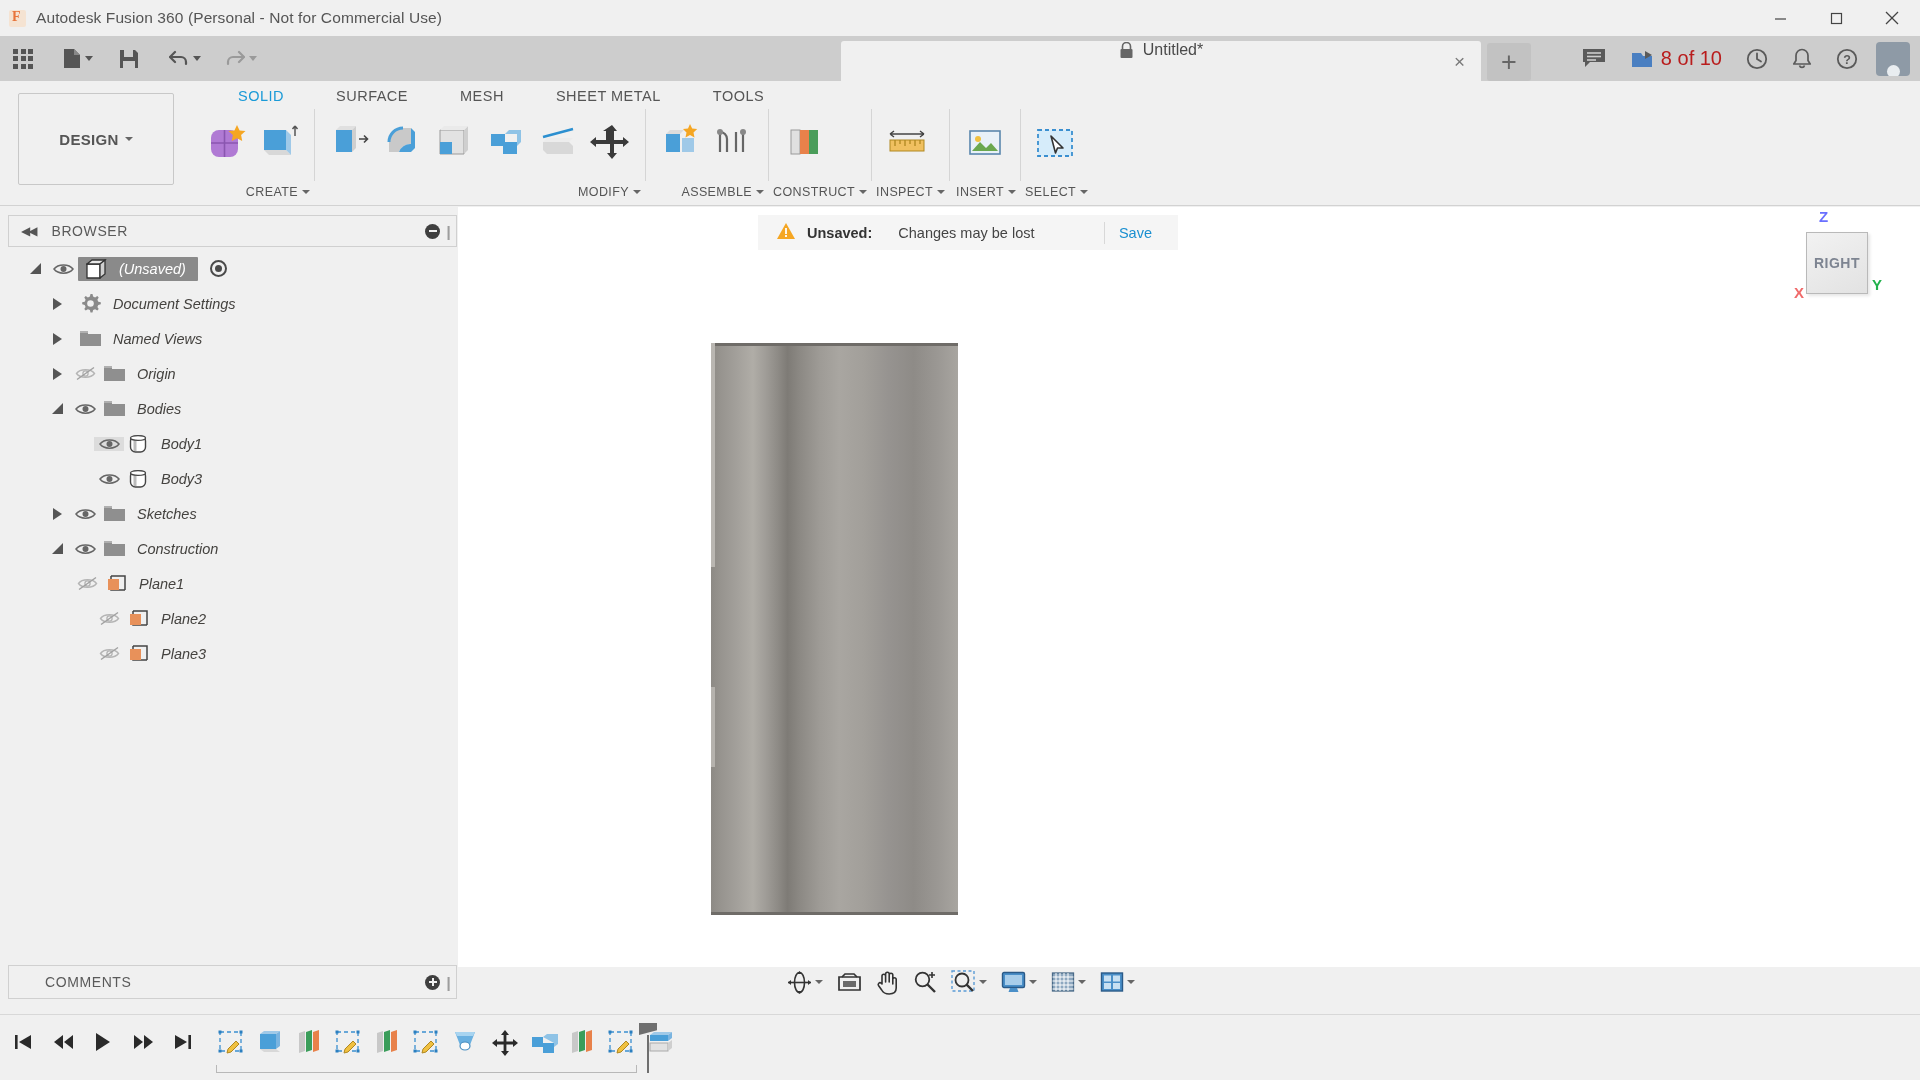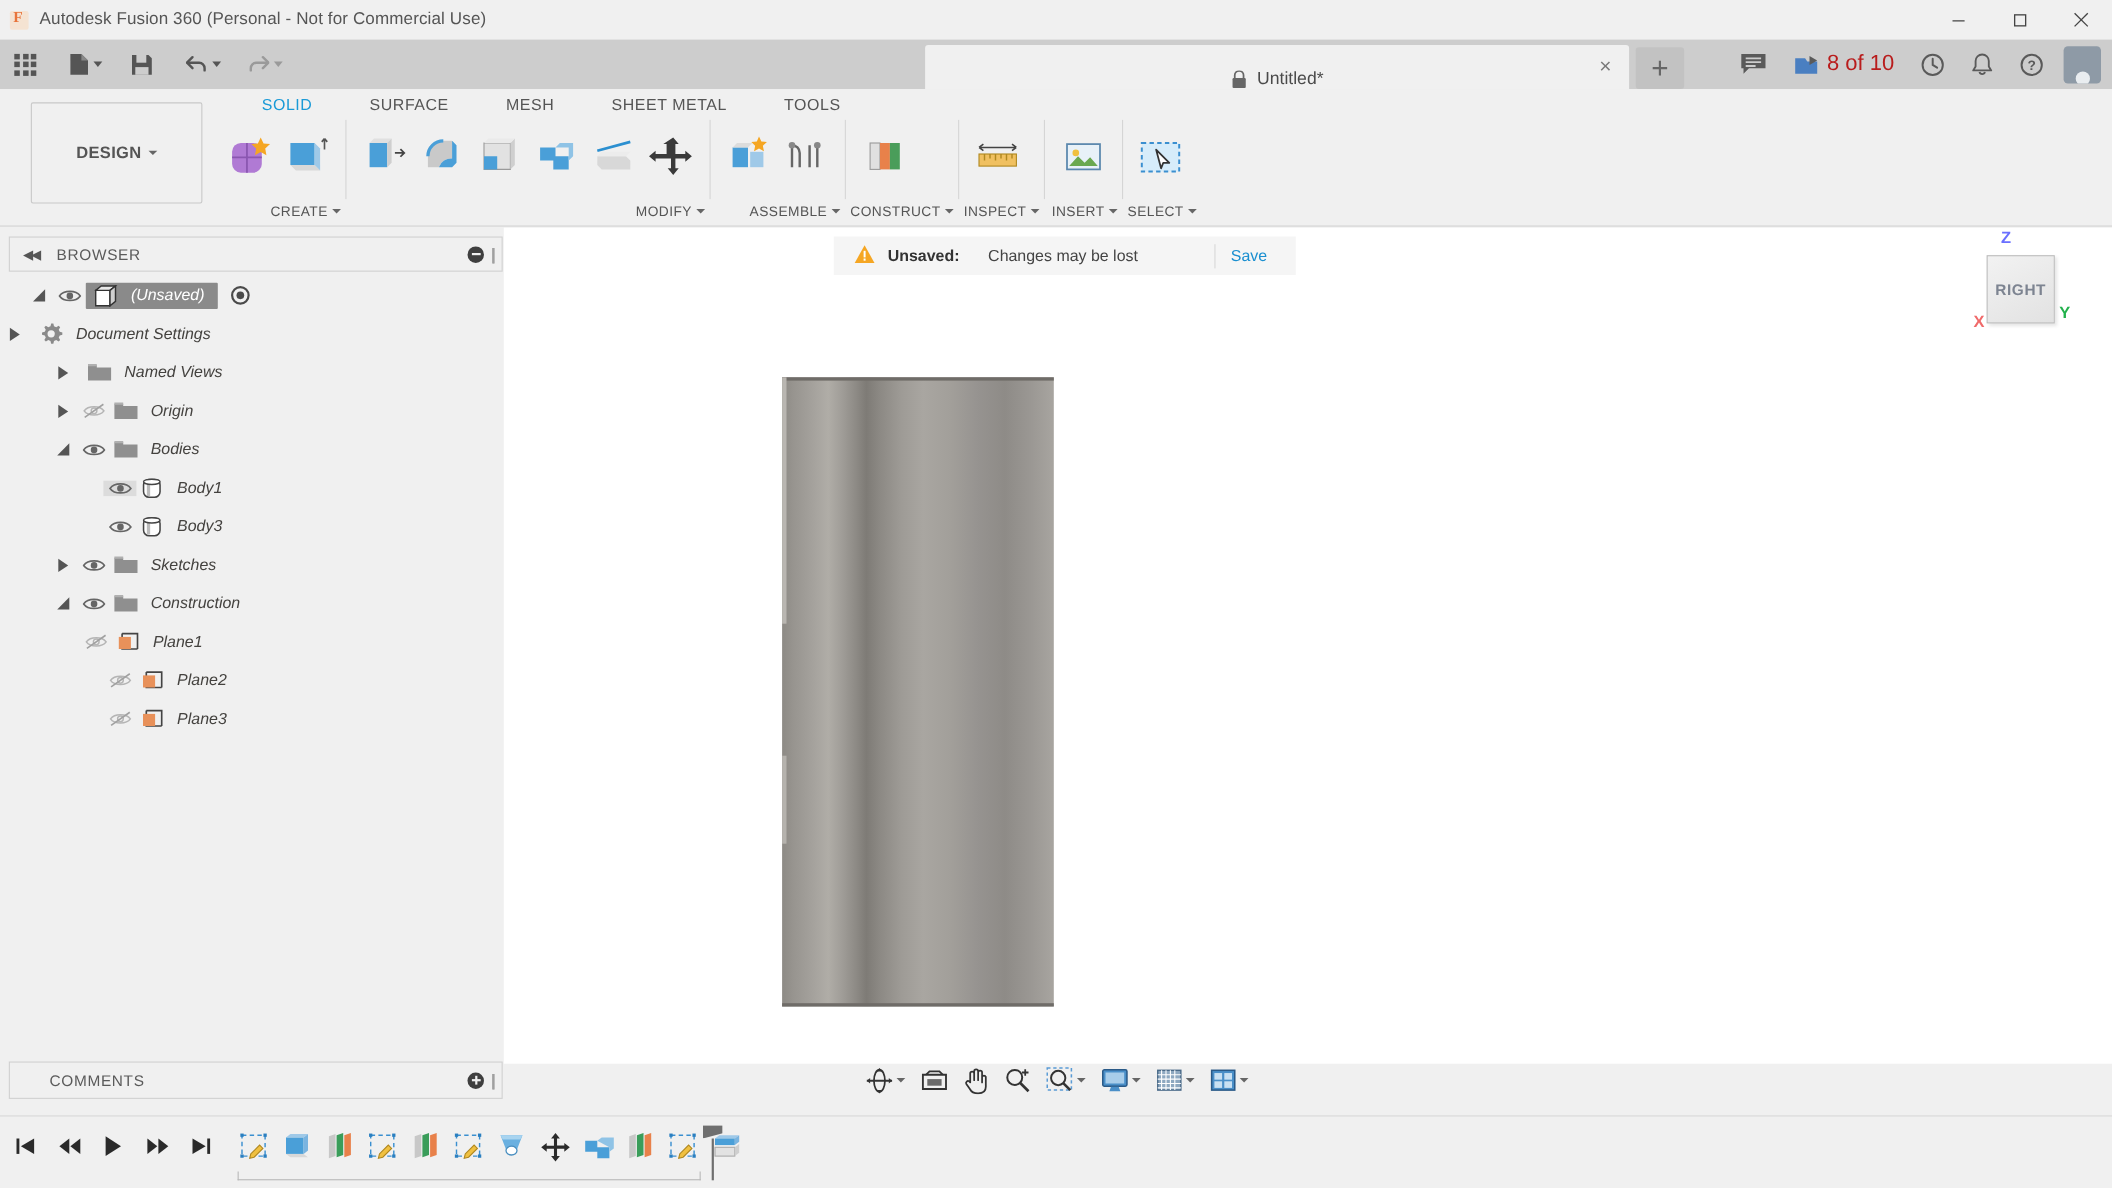--- a/index.html
+++ b/index.html
@@ -55,21 +55,21 @@
     border-left: 4.5px solid transparent; border-right: 4.5px solid transparent;
     border-top: 5px solid #555;
   }
   .grid9 { display: grid; grid-template-columns: repeat(3,5px); grid-template-rows: repeat(3,5px); gap: 2.5px; }
   .grid9 i { background: #555; display: block; width: 5px; height: 5px; }
 
   
   .doctab {
     position: absolute; left: 841px; top: 5px; width: 640px; height: 40px;
     background: #f0f0f0; border-radius: 3px 3px 0 0;
-    display: flex; align-items: flex-end; justify-content: center;
+    display: flex; align-items: flex-start; justify-content: center;
   }
   .doctab-inner { display: flex; align-items: center; gap: 9px; }
   .doctab-name { font-size: 16px; color: #4a4a4a; }
   .tab-close {
     position: absolute; right: 16px; top: 50%; transform: translateY(-50%);
     font-size: 19px; color: #7a7a7a; line-height: 1; font-weight: 300;
   }
   .tab-plus {
     position: absolute; left: 1487px; top: 7px; width: 44px; height: 38px;
     background: #c2c2c2; border-radius: 3px;
@@ -91,21 +91,21 @@
   }
 
   
   .ribbon {
     position: absolute; top: 81px; left: 0; width: 1920px; height: 125px;
     background: #f0f0f0; border-bottom: 1px solid #d2d2d2;
   }
   .design-box {
     position: absolute; left: 18px; top: 12px; width: 156px; height: 92px;
     border: 1px solid #c8c8c8; background: #f0f0f0; border-radius: 2px;
-    display: flex; align-items: center; justify-content: center; gap: 6px; margin-left: 10px;
+    display: flex; align-items: center; justify-content: center; gap: 6px;
   }
   .design-label { font-size: 15px; font-weight: bold; color: #555; letter-spacing: .3px; }
   .ribbon-tabs { position: absolute; left: 212px; top: 88px; display: flex; gap: 0; }
   .rtab {
     font-size: 14.5px; color: #555; letter-spacing: .5px; padding: 0 26px;
     position: relative; top: -81px; white-space: nowrap;
   }
   .rtab.active { color: #1a9ad7; }
 
   .panels { position: absolute; left: 192px; top: 22px; display: flex; align-items: stretch; height: 100px; }
@@ -603,21 +603,21 @@
               </svg>
           </span>
           <span class="tlabel">(Unsaved)</span>
         </span>
         <span class="dot-t">
             <i></i>
           </span>
       </span>
     </div>
 
-    <div class="tnode" style="">
+    <div class="tnode" style="padding-left:44px">
       <span class="tw">
           <span class="tri-r"></span>
         </span>
       <span class="hl">
         <span class="ico" style="margin-left:6px">
           <svg width="21" height="21" viewBox="0 0 21 21">
               <path d="M10.5 1 l2 0 .6 2.5 2 .9 2.2-1.3 1.4 1.4 -1.3 2.2 .9 2 2.5 .6 0 2 -2.5 .6 -.9 2 1.3 2.2 -1.4 1.4 -2.2-1.3 -2 .9 -.6 2.5 -2 0 -.6-2.5 -2-.9 -2.2 1.3 -1.4-1.4 1.3-2.2 -.9-2 -2.5-.6 0-2 2.5-.6 .9-2 -1.3-2.2 1.4-1.4 2.2 1.3 2-.9z" fill="#8a8a8a"></path>
               <circle cx="10.5" cy="10.5" r="3.3" fill="#f0f0f0"></circle>
             </svg>
         </span>

